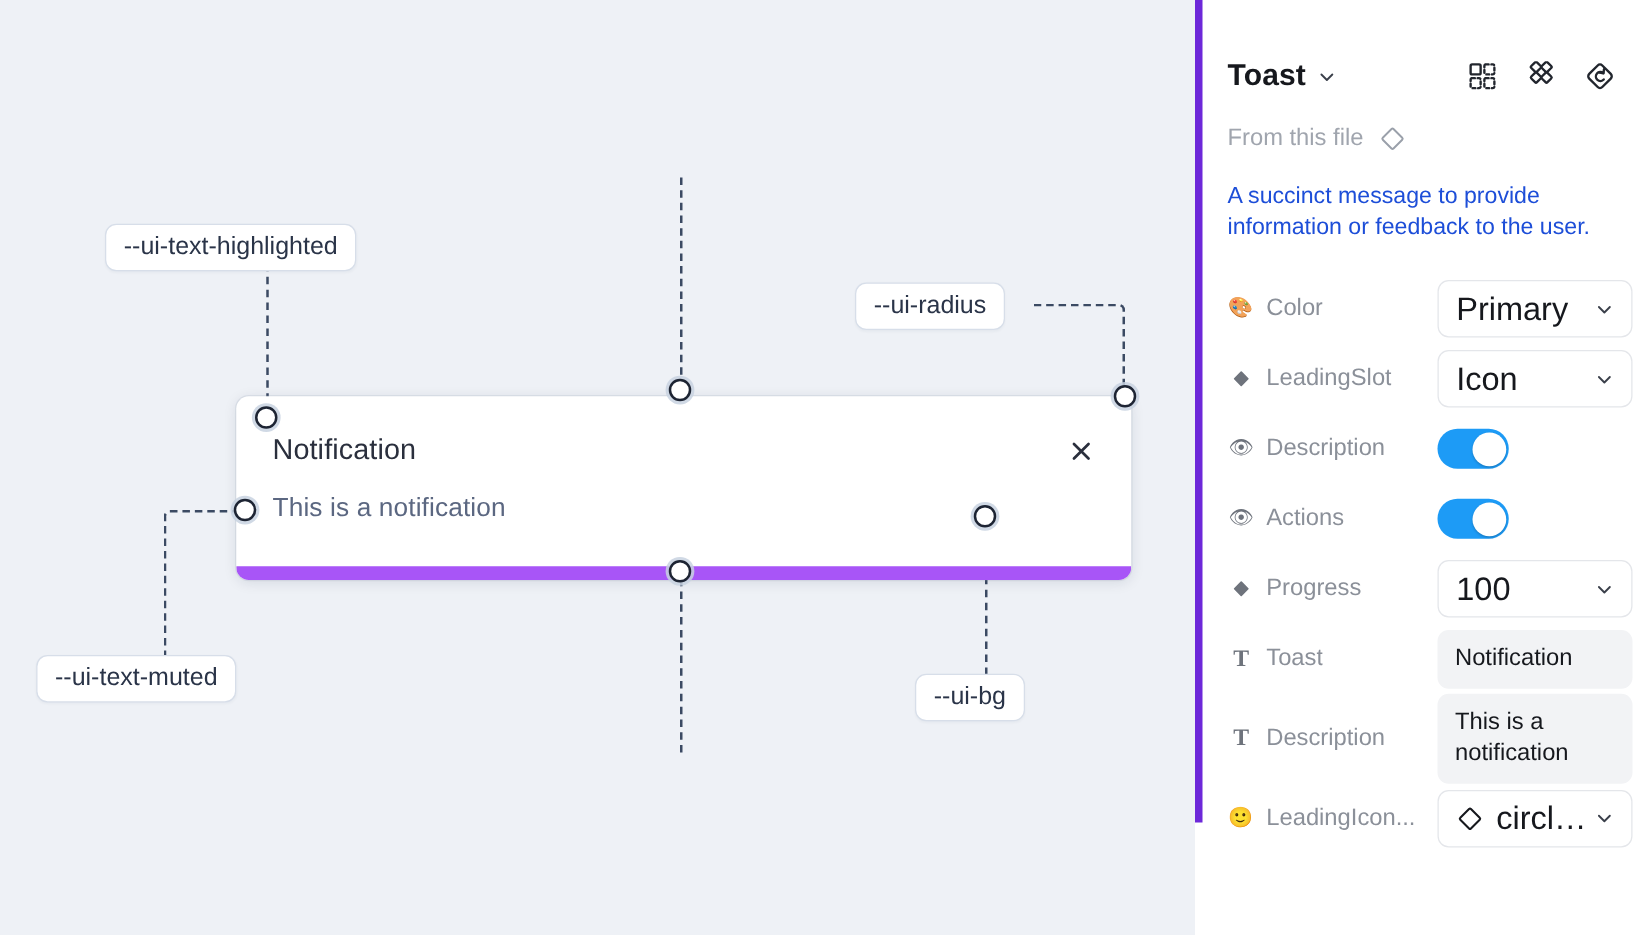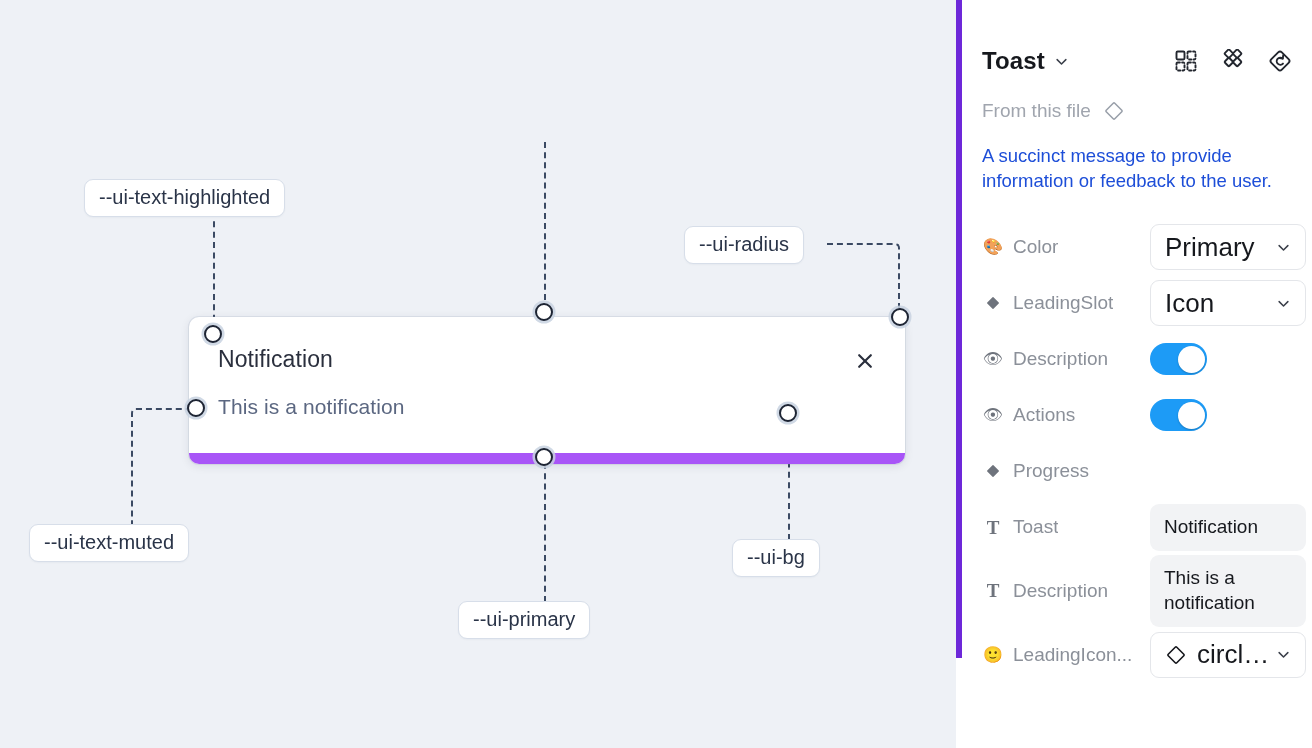--- a/index.html
+++ b/index.html
@@ -236,21 +236,20 @@
     <div class="anchor" style="left:535px; top:303px;"></div>
     <div class="anchor" style="left:891px; top:308px;"></div>
     <div class="anchor" style="left:187px; top:399px;"></div>
     <div class="anchor" style="left:779px; top:404px;"></div>
     <div class="anchor" style="left:535px; top:448px;"></div>
 
     <div class="token" style="left:84px;  top:179px;">--ui-text-highlighted</div>
     <div class="token" style="left:684px; top:226px;">--ui-radius</div>
     <div class="token" style="left:29px;  top:524px;">--ui-text-muted</div>
     <div class="token" style="left:732px; top:539px;">--ui-bg</div>
-    <div class="token" style="left:458px; top:601px;">--ui-primary</div>
   </div>
 
   <div class="panel">
 
     <div class="panel-head">
       <span class="panel-title">Toast</span>
       <span class="caret">
         <svg viewBox="0 0 24 24" fill="none" stroke="currentColor" stroke-width="2.4" stroke-linecap="round" stroke-linejoin="round">
             <polyline points="5,9 12,16 19,9"></polyline>
           </svg>
@@ -360,20 +359,30 @@
 
       <div class="prop-row">
         <div class="prop-label">
           <span class="prop-ico diamond">
             <svg viewBox="0 0 24 24" fill="currentColor">
                 <rect x="5.4" y="5.4" width="13.2" height="13.2" rx="1" transform="rotate(45 12 12)"></rect>
               </svg>
           </span>
           <span class="prop-label-text">Progress</span>
         </div>
+        <div class="prop-ctl">
+          <div class="select">
+            <span class="val">100</span>
+            <span class="sel-caret">
+              <svg viewBox="0 0 24 24" fill="none" stroke="currentColor" stroke-width="2.4" stroke-linecap="round" stroke-linejoin="round">
+                  <polyline points="5,9 12,16 19,9"></polyline>
+                </svg>
+            </span>
+          </div>
+        </div>
       </div>
 
       <div class="prop-row">
         <div class="prop-label">
           <span class="prop-ico serif">T</span>
           <span class="prop-label-text">Toast</span>
         </div>
         <div class="prop-ctl">
           <div class="field">Notification</div>
         </div>

